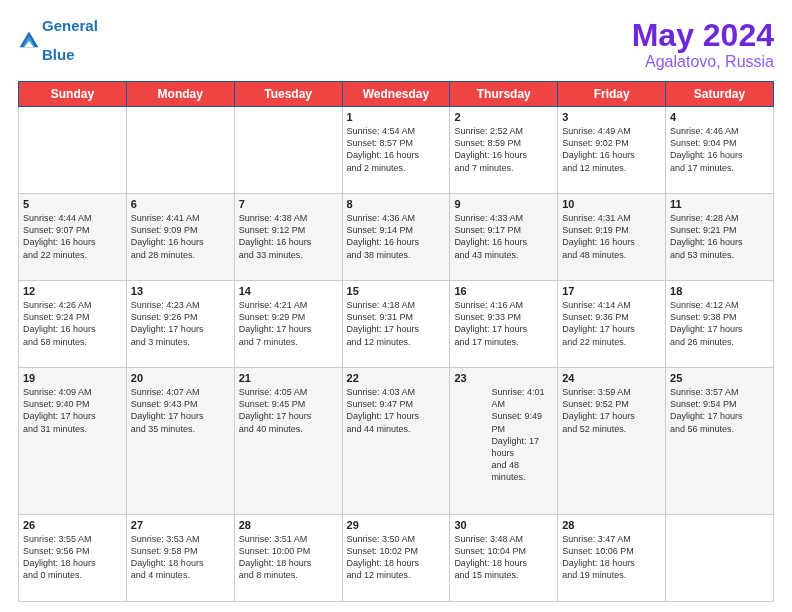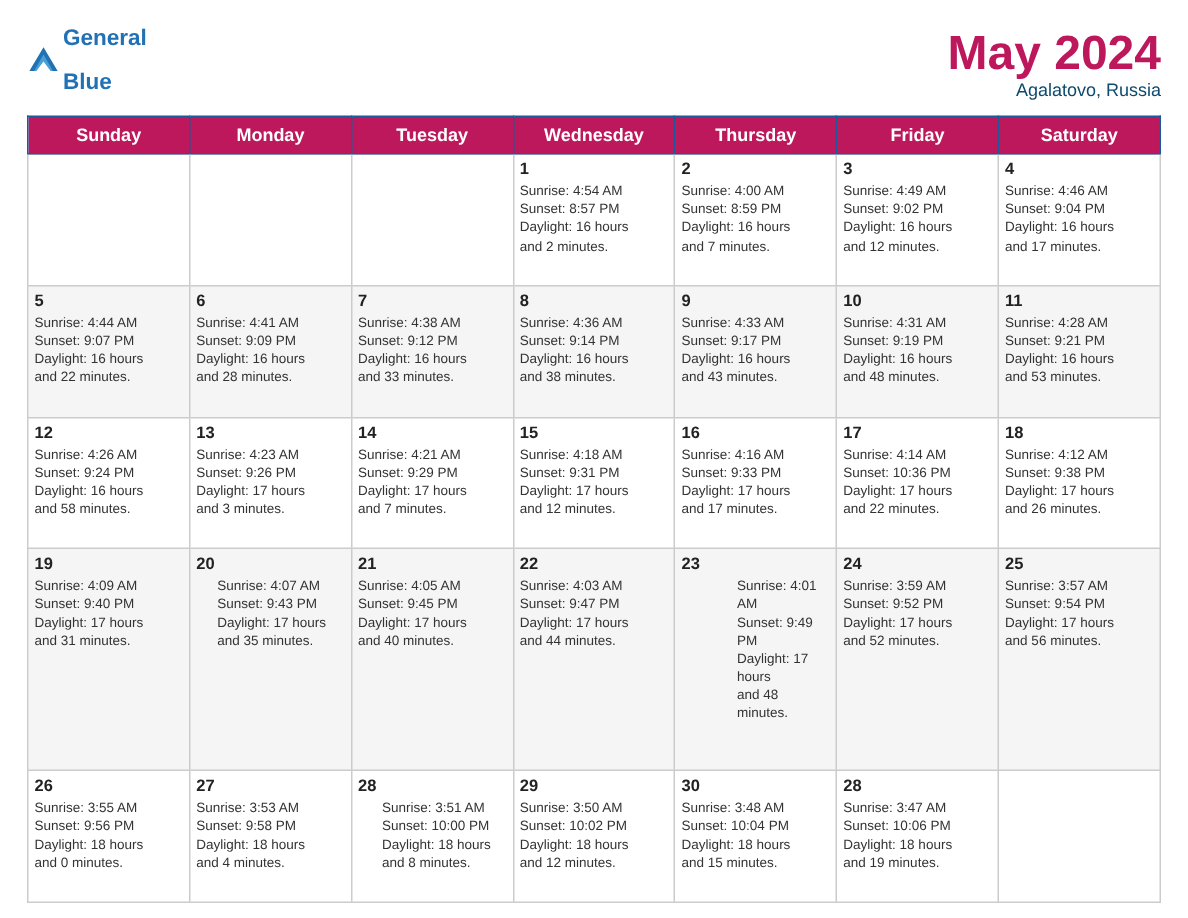--- a/index.html
+++ b/index.html
@@ -31,26 +31,26 @@
       width: 22px;
       height: 22px;
       margin-right: 2px;
     }
     .title-block {
       text-align: right;
     }
     .month-year {
       font-size: 32px;
       font-weight: bold;
-      color: #be185d;
+      color: #6d28d9;
       line-height: 1.1;
     }
     .location {
-      font-size: 12px;
-      color: #0c4a6e;
+      font-size: 16px;
+      color: #8b5cf6;
     }
     .calendar {
       flex: 1;
       border: 1px solid #ccc;
       border-collapse: collapse;
       width: 100%;
       table-layout: fixed;
     }
     .calendar th {
       background: #2171b5;
@@ -78,21 +78,21 @@
     .day-info {
       font-size: 9px;
       color: #333;
       line-height: 1.35;
     }
     .empty-cell {
       background: #f9f9f9;
     }
     tr:nth-child(odd) td { background: #ffffff; }
     tr:nth-child(even) td { background: #f5f5f5; }
-    .calendar thead tr th { background: #be185d; }
+    .calendar thead tr th { background: #ef4444; }
   </style>
 </head>
 <body>
 
 <div class="page">
   <div class="header">
     <div class="logo">
       <svg class="logo-icon" viewBox="0 0 28 28">
         <polygon points="14,2 26,22 2,22" fill="#2171b5"></polygon>
         <polygon points="14,8 22,22 6,22" fill="#4a9fd4"></polygon>
@@ -128,21 +128,21 @@
           <td class="empty-cell"></td>
           <td>
             <div class="day-num">1</div>
             <div class="day-info" style="white-space: pre-line;">Sunrise: 4:54 AM
 Sunset: 8:57 PM
 Daylight: 16 hours
 and 2 minutes.</div>
           </td>
           <td>
             <div class="day-num">2</div>
-            <div class="day-info" style="white-space: pre-line;">Sunrise: 4:00 AM
+            <div class="day-info" style="white-space: pre-line;">Sunrise: 2:52 AM
 Sunset: 8:59 PM
 Daylight: 16 hours
 and 7 minutes.</div>
           </td>
           <td>
             <div class="day-num">3</div>
             <div class="day-info" style="white-space: pre-line;">Sunrise: 4:49 AM
 Sunset: 9:02 PM
 Daylight: 16 hours
 and 12 minutes.</div>
@@ -238,21 +238,21 @@
           <td>
             <div class="day-num">16</div>
             <div class="day-info" style="white-space: pre-line;">Sunrise: 4:16 AM
 Sunset: 9:33 PM
 Daylight: 17 hours
 and 17 minutes.</div>
           </td>
           <td>
             <div class="day-num">17</div>
             <div class="day-info" style="white-space: pre-line;">Sunrise: 4:14 AM
-Sunset: 10:36 PM
+Sunset: 9:36 PM
 Daylight: 17 hours
 and 22 minutes.</div>
           </td>
           <td>
             <div class="day-num">18</div>
             <div class="day-info" style="white-space: pre-line;">Sunrise: 4:12 AM
 Sunset: 9:38 PM
 Daylight: 17 hours
 and 26 minutes.</div>
           </td>
@@ -260,21 +260,21 @@
         <tr>
           <td>
             <div class="day-num">19</div>
             <div class="day-info" style="white-space: pre-line;">Sunrise: 4:09 AM
 Sunset: 9:40 PM
 Daylight: 17 hours
 and 31 minutes.</div>
           </td>
           <td>
             <div class="day-num">20</div>
-            <div class="day-info" style="white-space: pre-line; margin-left: 14px;">Sunrise: 4:07 AM
+            <div class="day-info" style="white-space: pre-line;">Sunrise: 4:07 AM
 Sunset: 9:43 PM
 Daylight: 17 hours
 and 35 minutes.</div>
           </td>
           <td>
             <div class="day-num">21</div>
             <div class="day-info" style="white-space: pre-line;">Sunrise: 4:05 AM
 Sunset: 9:45 PM
 Daylight: 17 hours
 and 40 minutes.</div>
@@ -318,21 +318,21 @@
           </td>
           <td>
             <div class="day-num">27</div>
             <div class="day-info" style="white-space: pre-line;">Sunrise: 3:53 AM
 Sunset: 9:58 PM
 Daylight: 18 hours
 and 4 minutes.</div>
           </td>
           <td>
             <div class="day-num">28</div>
-            <div class="day-info" style="white-space: pre-line; margin-left: 16px;">Sunrise: 3:51 AM
+            <div class="day-info" style="white-space: pre-line;">Sunrise: 3:51 AM
 Sunset: 10:00 PM
 Daylight: 18 hours
 and 8 minutes.</div>
           </td>
           <td>
             <div class="day-num">29</div>
             <div class="day-info" style="white-space: pre-line;">Sunrise: 3:50 AM
 Sunset: 10:02 PM
 Daylight: 18 hours
 and 12 minutes.</div>

